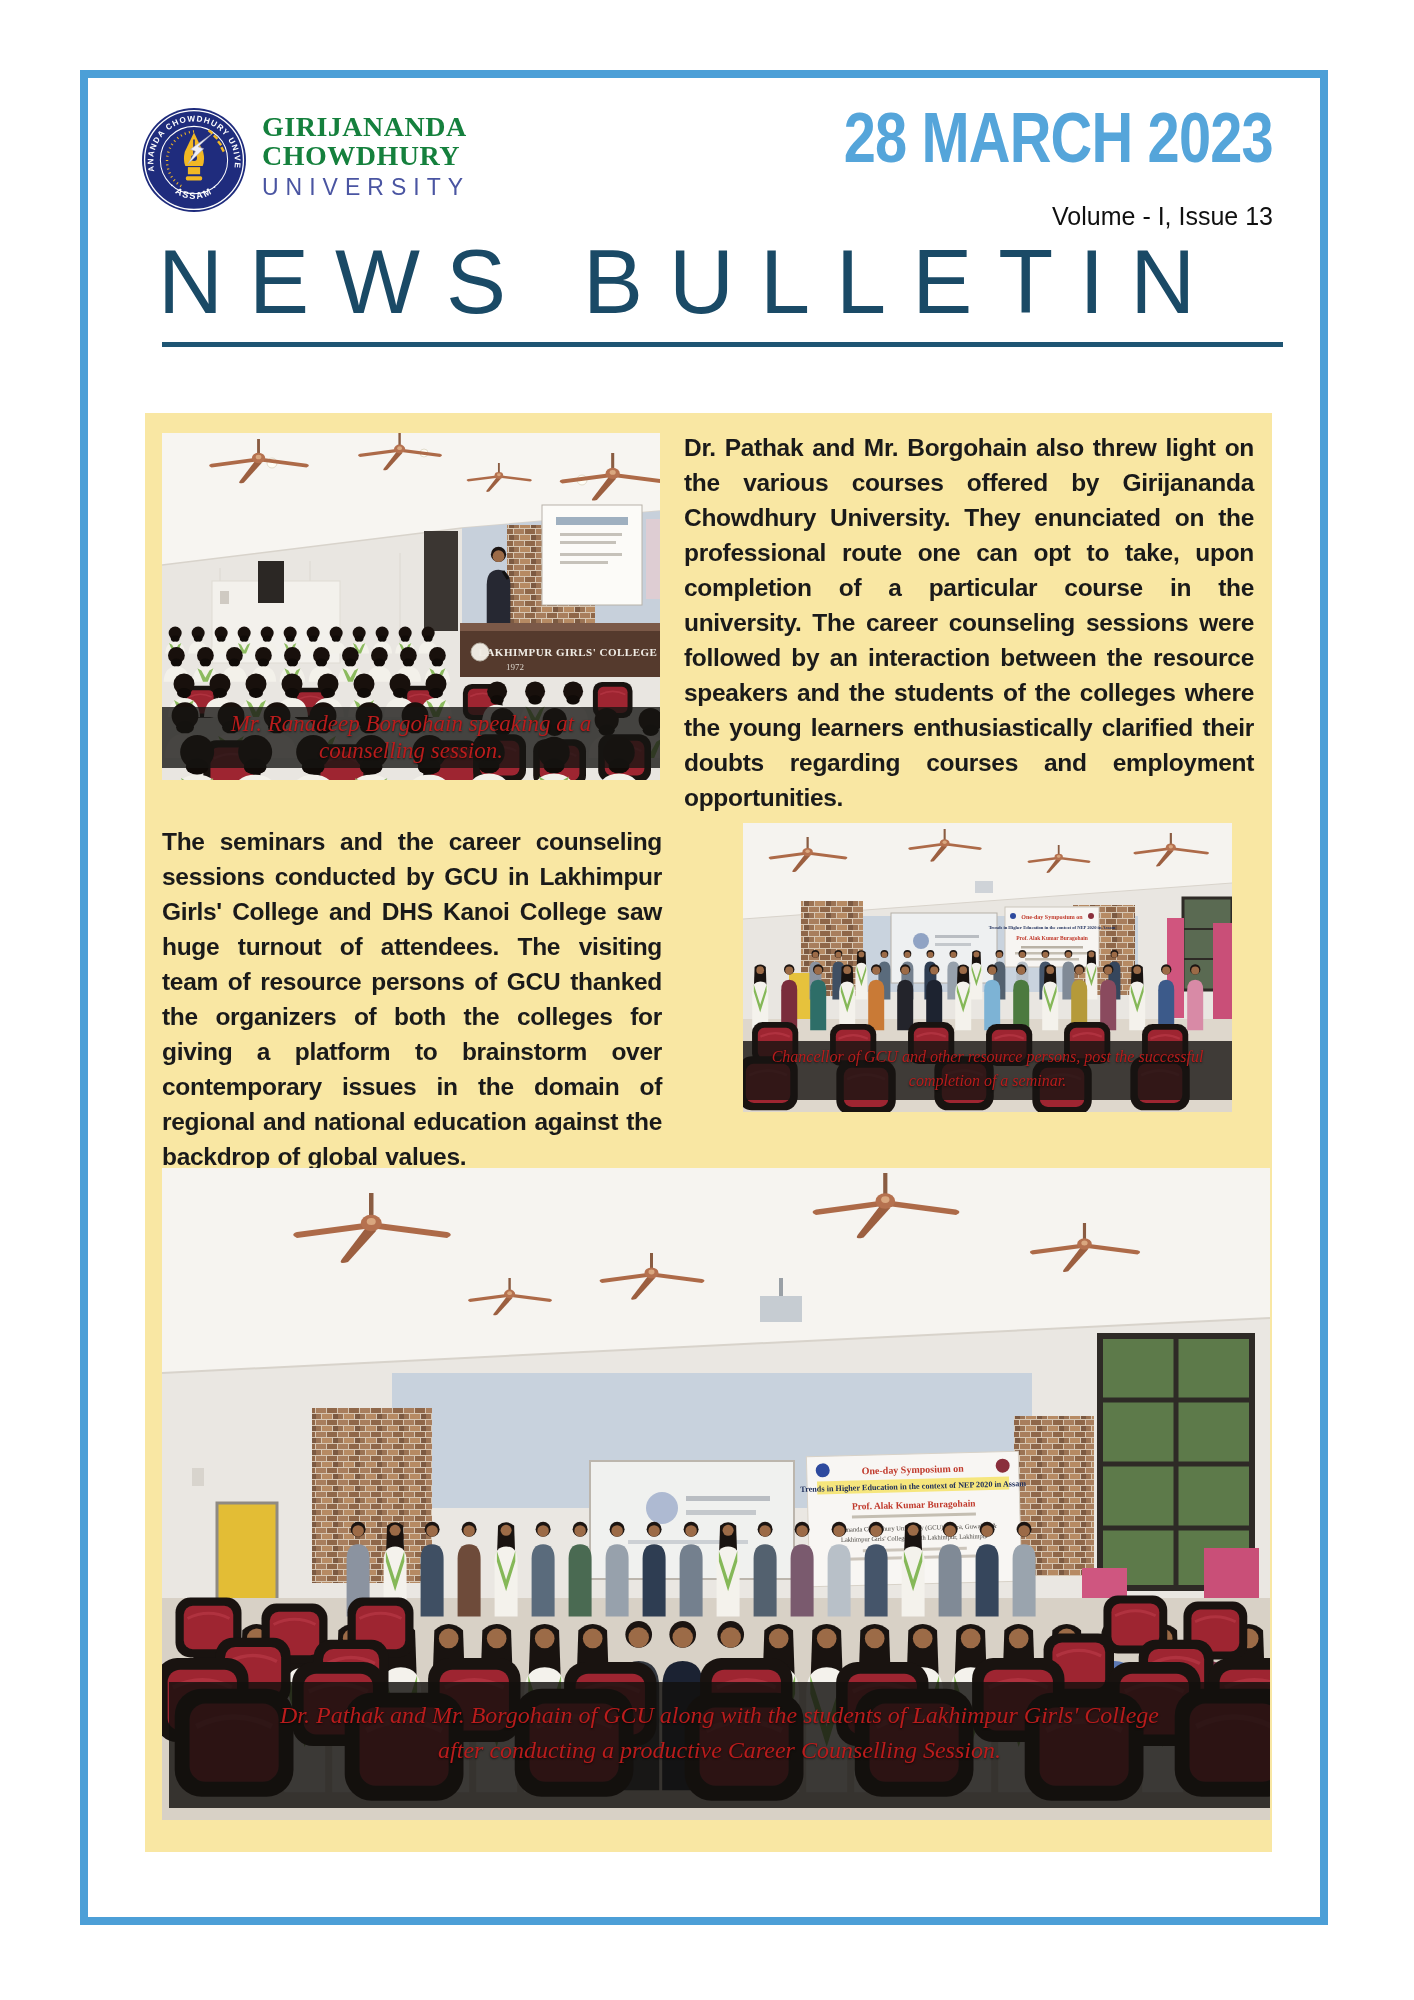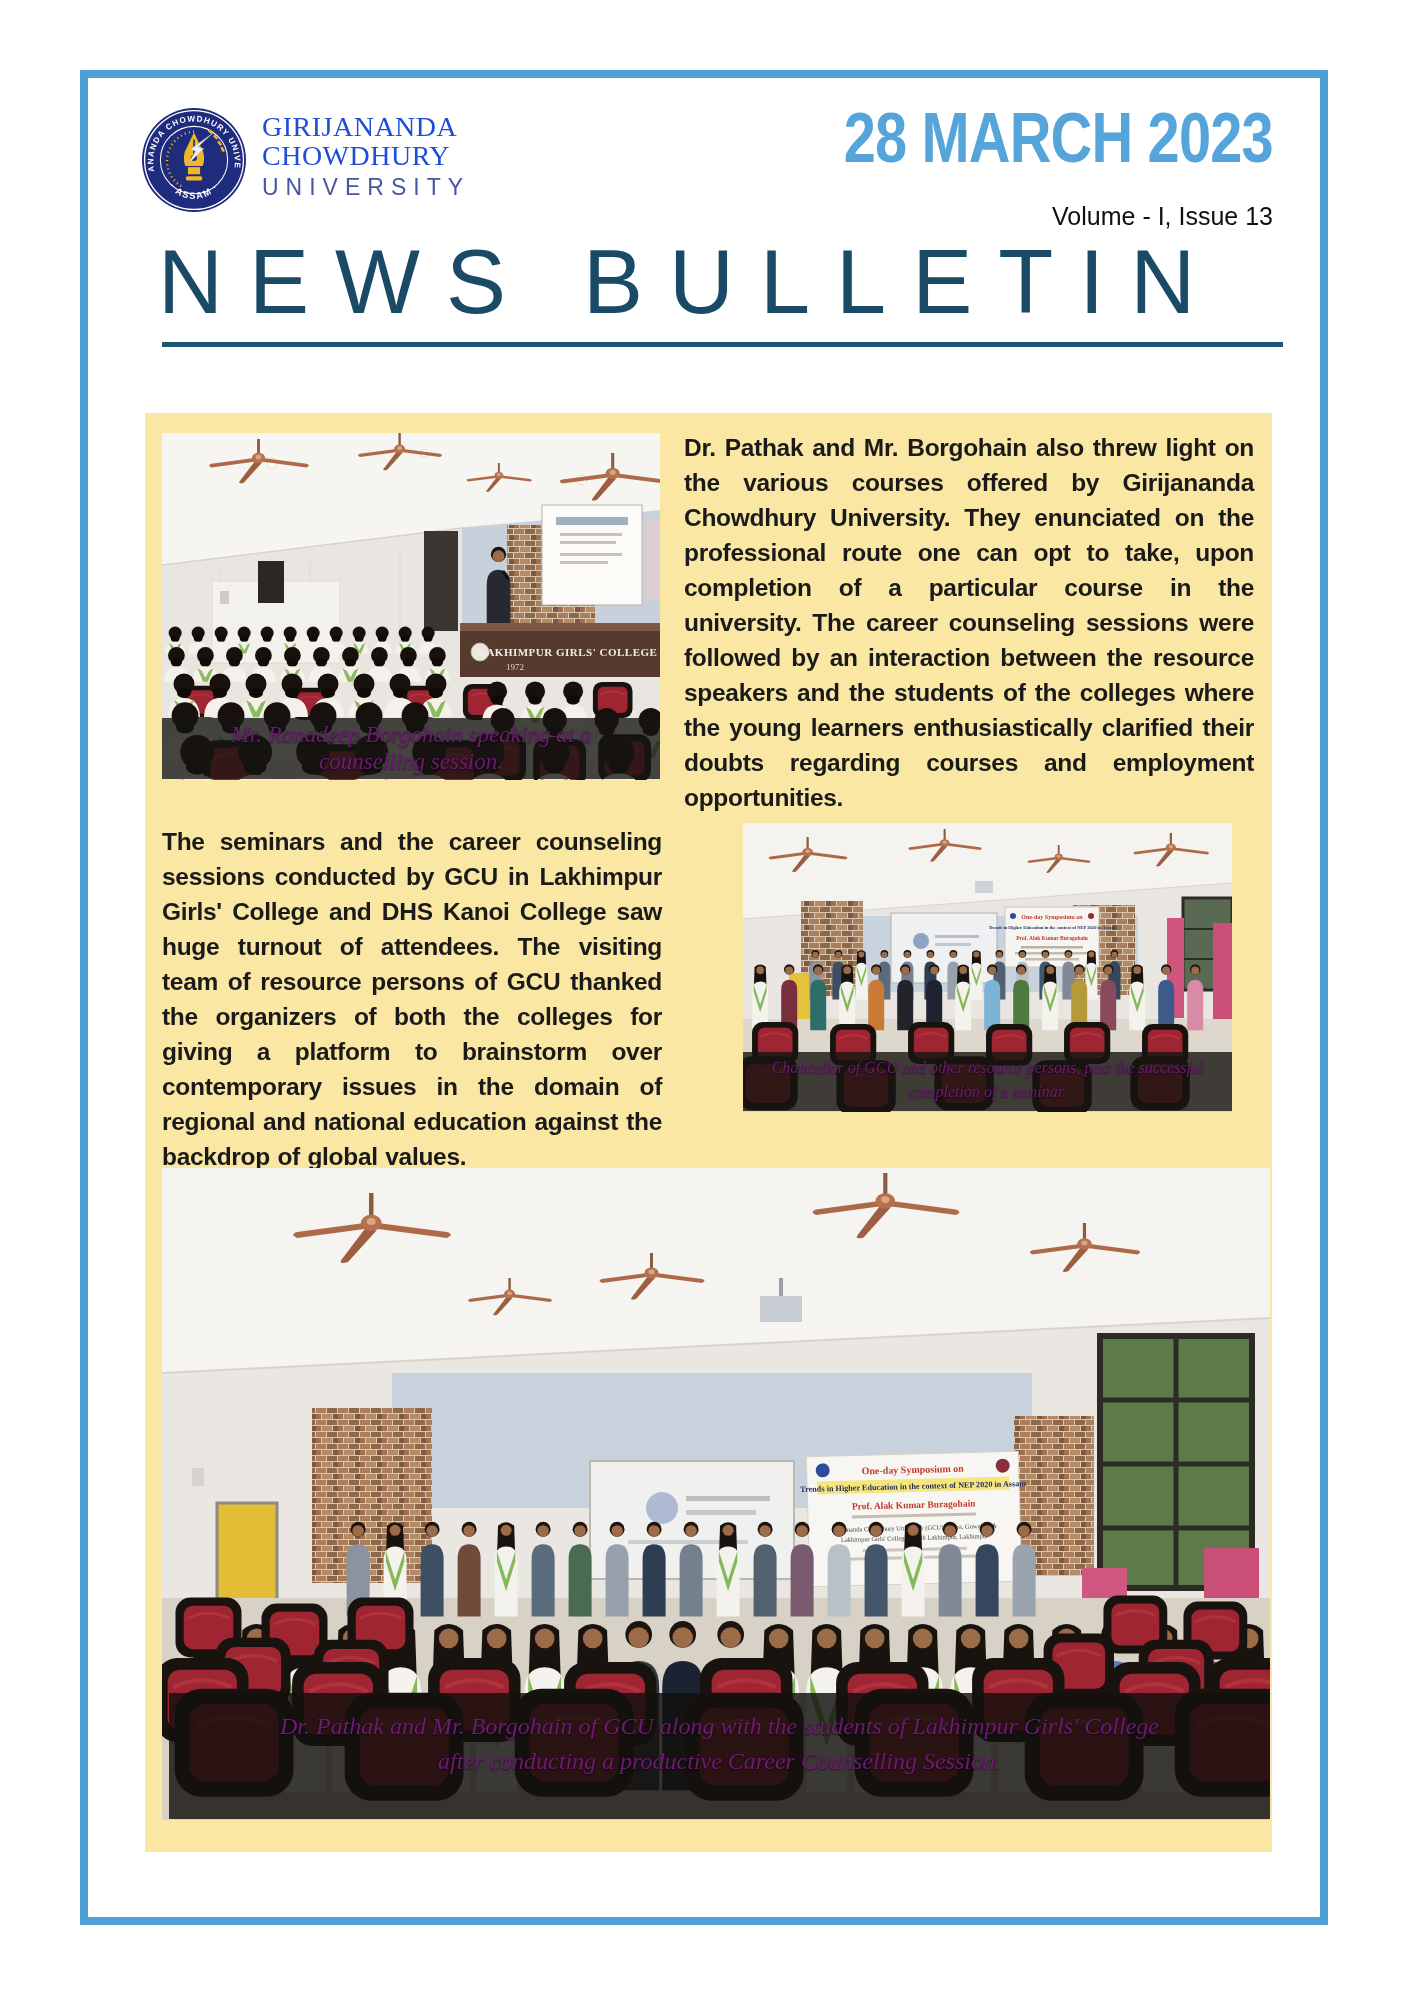--- a/index.html
+++ b/index.html
@@ -3,43 +3,43 @@
 <meta charset="utf-8">
 <style>
   html,body{margin:0;padding:0;background:#ffffff;}
   .page{position:relative;width:1414px;height:2000px;background:#ffffff;overflow:hidden;
         font-family:"Liberation Sans",sans-serif;}
   .frame{position:absolute;left:80px;top:70px;width:1248px;height:1855px;
          border:8px solid #4C9FD7;box-sizing:border-box;}
   
   .logo{position:absolute;left:141px;top:105px;width:106px;height:110px;}
   .uni{position:absolute;left:262px;top:112px;}
-  .uni .serif{font-family:"Liberation Serif",serif;font-weight:400;font-size:28px;
-              line-height:29px;color:#1d4ed8;letter-spacing:.5px;}
+  .uni .serif{font-family:"Liberation Serif",serif;font-weight:700;font-size:28px;
+              line-height:29px;color:#15803d;letter-spacing:.5px;}
   .uni .sans{font-family:"Liberation Sans",sans-serif;font-size:23px;letter-spacing:7px;
              color:#4A55A2;margin-top:4px;}
   .date{position:absolute;top:102px;right:141px;font-size:68px;font-weight:700;
         color:#55A5DA;line-height:1;transform:scale(.85,1.04);transform-origin:100% 0;
         letter-spacing:-1px;white-space:nowrap;}
   .issue{position:absolute;top:202px;right:141px;font-size:25px;color:#101010;}
   .title{position:absolute;left:158px;top:237px;font-size:90px;font-weight:400;
          color:#1A4A66;letter-spacing:26px;line-height:1;white-space:nowrap;}
   .rule{position:absolute;left:162px;top:342px;width:1121px;height:5px;background:#1E5573;}
   
   .panel{position:absolute;left:145px;top:413px;width:1127px;height:1439px;background:#F9E7A3;}
   .photo{position:absolute;overflow:hidden;font-family:Liberation Serif, serif;}
   .photo svg{display:block;}
   .p1{left:162px;top:433px;width:498px;height:347px;}
   .p2{left:743px;top:823px;width:489px;height:289px;}
   .p3{left:162px;top:1168px;width:1108px;height:652px;}
   .para{position:absolute;font-size:24.5px;line-height:35px;text-align:justify;
         color:#1a1a1a;letter-spacing:-.3px;word-spacing:1px;font-weight:bold;}
   .para1{left:684px;top:430px;width:570px;}
   .para2{left:162px;top:824px;width:500px;}
-  .cap{position:absolute;left:0;right:0;bottom:1px;color:#701a75;font-style:italic;
+  .cap{position:absolute;left:0;right:0;bottom:12px;color:#b91c1c;font-style:italic;
        text-align:center;text-shadow:0 1px 2px rgba(0,0,0,.65);}
   .cap1{height:58px;background:rgba(22,20,18,.78);font-size:23px;line-height:27px;padding-top:3px;}
   .cap2{height:55px;background:rgba(22,20,18,.8);font-size:16px;line-height:24px;padding-top:4px;}
   .cap3{height:110px;background:rgba(18,16,14,.82);font-size:24px;line-height:35px;padding-top:16px;margin-left:7px;}
 </style>
 </head>
 <body>
 
 <svg width="0" height="0" style="position:absolute" aria-hidden="true">
   <defs>

